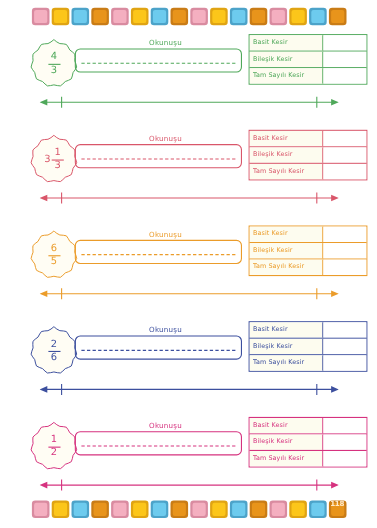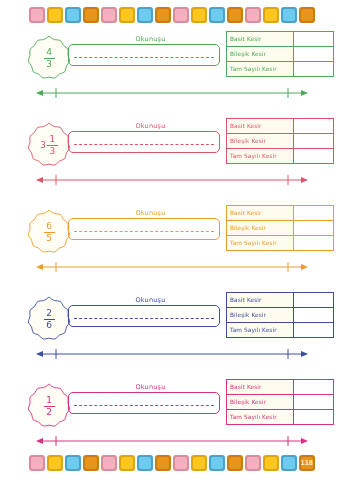--- a/index.html
+++ b/index.html
@@ -22,21 +22,21 @@
     gap:2px;
   }
   .border-strip.top{ top:2px; }
   .border-strip.bottom{ bottom:4px; }
 
   .sq{
     width:16px;height:16px;
     border-radius:3px;
     box-sizing:border-box;
     position:relative;
-    display:flex;align-items:center;justify-content:center;
+    display:flex;justify-content:center;
     font-size:6px;
     font-weight:bold;
     color:#ffffff;
     line-height:1;
   }
   .sq::after{
     content:"";
     position:absolute;
     left:2px;top:2px;right:2px;bottom:2px;
     border-radius:2px;

